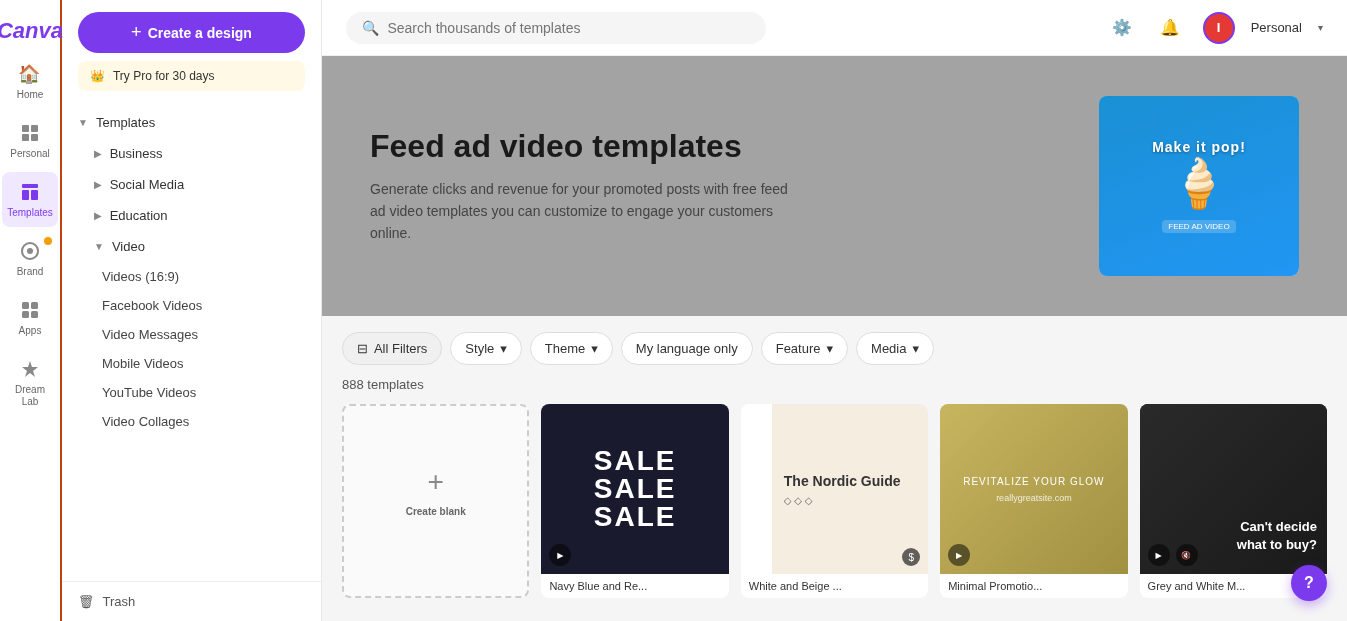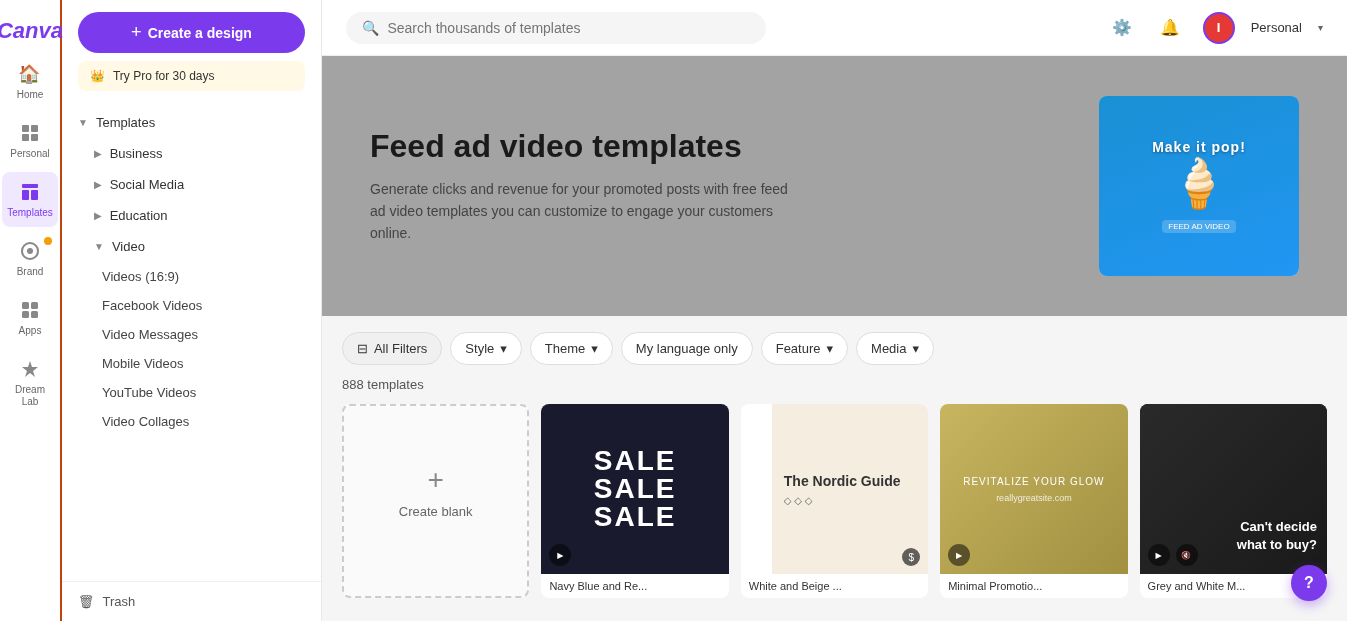--- a/index.html
+++ b/index.html
@@ -298,21 +298,21 @@
       background: #fafafa;
     }
     .create-blank-inner {
       display: flex;
       flex-direction: column;
       align-items: center;
       gap: 8px;
       color: #666;
     }
     .plus-icon { font-size: 28px; color: #888; }
-    .create-blank-label { font-size: 13px; font-weight: 400; }
+    .create-blank-label { font-size: 10px; font-weight: 700; }
 
     
     .thumb-navy {
       background: #1a1a2e;
       display: flex;
       flex-direction: column;
       align-items: center;
       justify-content: center;
       width: 100%;
       height: 100%;

